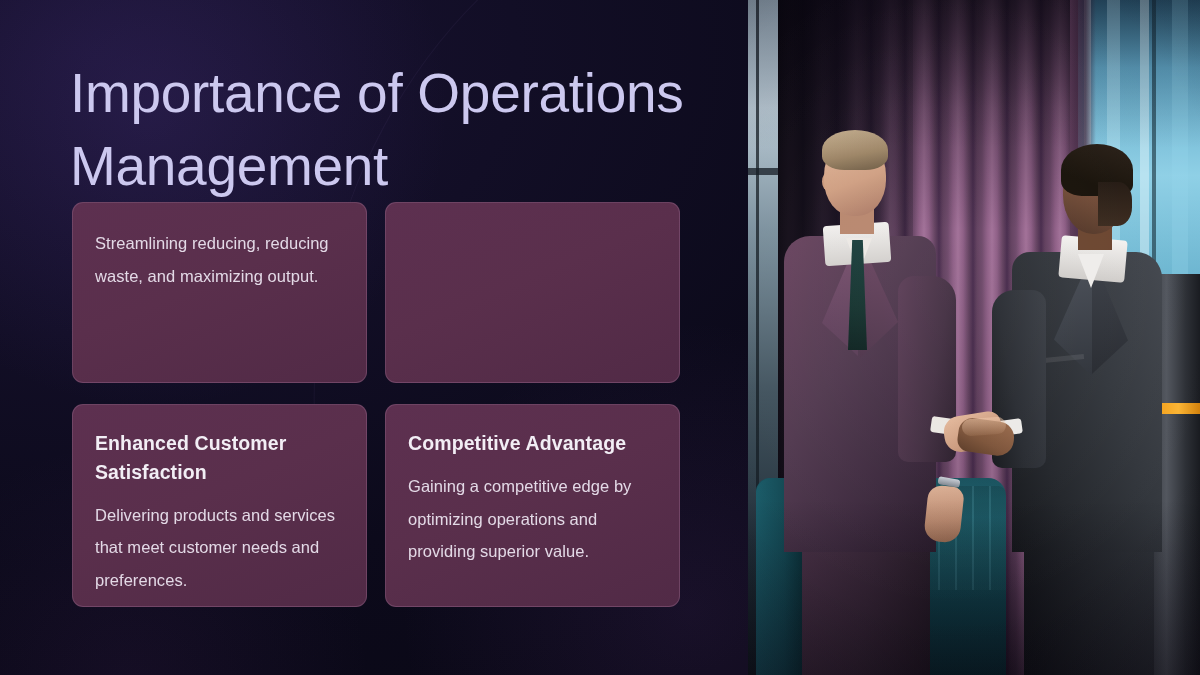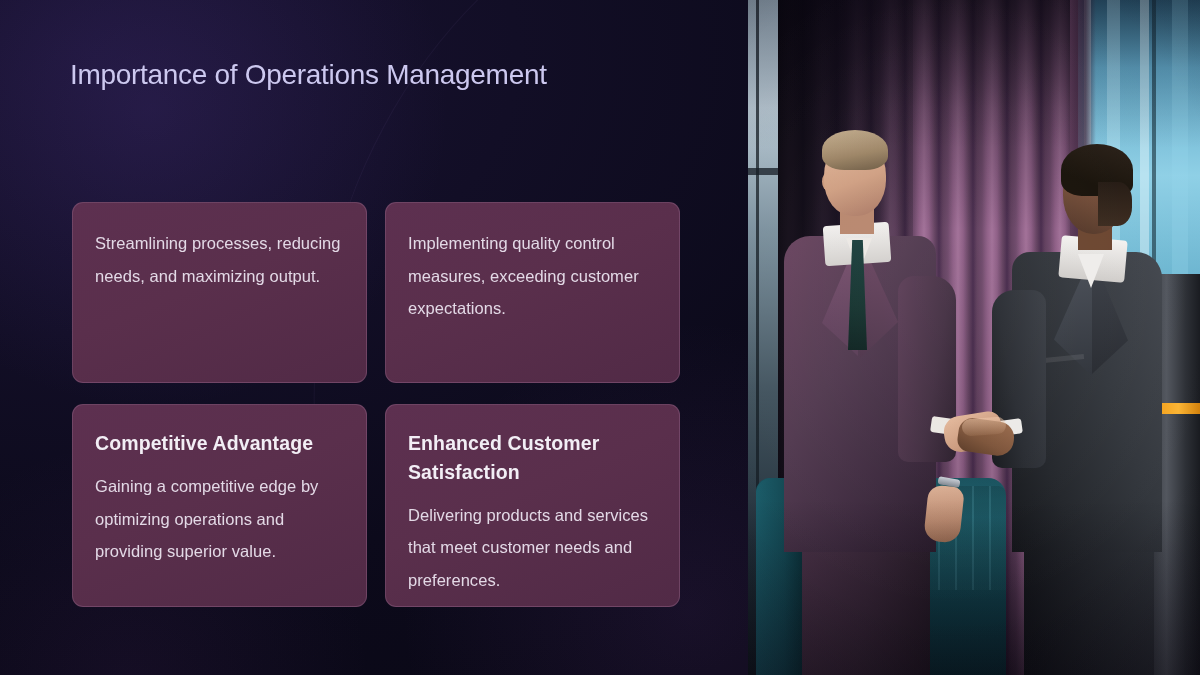--- a/index.html
+++ b/index.html
@@ -84,21 +84,21 @@
     border-radius:50%;
     background:radial-gradient(circle, rgba(110,55,140,.10) 0%, rgba(110,55,140,0) 68%);
     pointer-events:none;
   }
 
   
   .slide-title {
     position:absolute;
     left:70px; top:57px;
     width:620px;
-    font-size:28px;
+    font-size:55px;
     line-height:1.32;
     font-weight:500;
     letter-spacing:-0.3px;
     color:#ccc8ef;
     z-index:6;
   }
 
   
   .card-grid {
     position:absolute;
@@ -412,35 +412,34 @@
     <div class="swirl swirl-a"></div>
     <div class="swirl swirl-b"></div>
     <div class="swirl swirl-c"></div>
   </div>
 
   <h1 class="slide-title">Importance of Operations Management</h1>
 
   <div class="card-grid">
 
     <div class="card">
-      <div class="card-body">Streamlining processes, reducing needs, and maximizing output.</div>
+      <div class="card-body">Streamlining reducing, reducing waste, and maximizing output.</div>
     </div>
 
     <div class="card">
-      <div class="card-body">Implementing quality control measures, exceeding customer expectations.</div>
+    </div>
+
+    <div class="card">
+      <div class="card-title">Enhanced Customer Satisfaction</div>
+      <div class="card-body">Delivering products and services that meet customer needs and preferences.</div>
     </div>
 
     <div class="card">
       <div class="card-title">Competitive Advantage</div>
       <div class="card-body">Gaining a competitive edge by optimizing operations and providing superior value.</div>
-    </div>
-
-    <div class="card">
-      <div class="card-title">Enhanced Customer Satisfaction</div>
-      <div class="card-body">Delivering products and services that meet customer needs and preferences.</div>
     </div>
 
   </div>
 
   <div class="photo-panel" aria-label="Two businessmen in suits shaking hands in front of purple curtains by a window">
 
     <div class="ph-window-left">
       <div class="ph-wl-mull"></div>
     </div>
 

